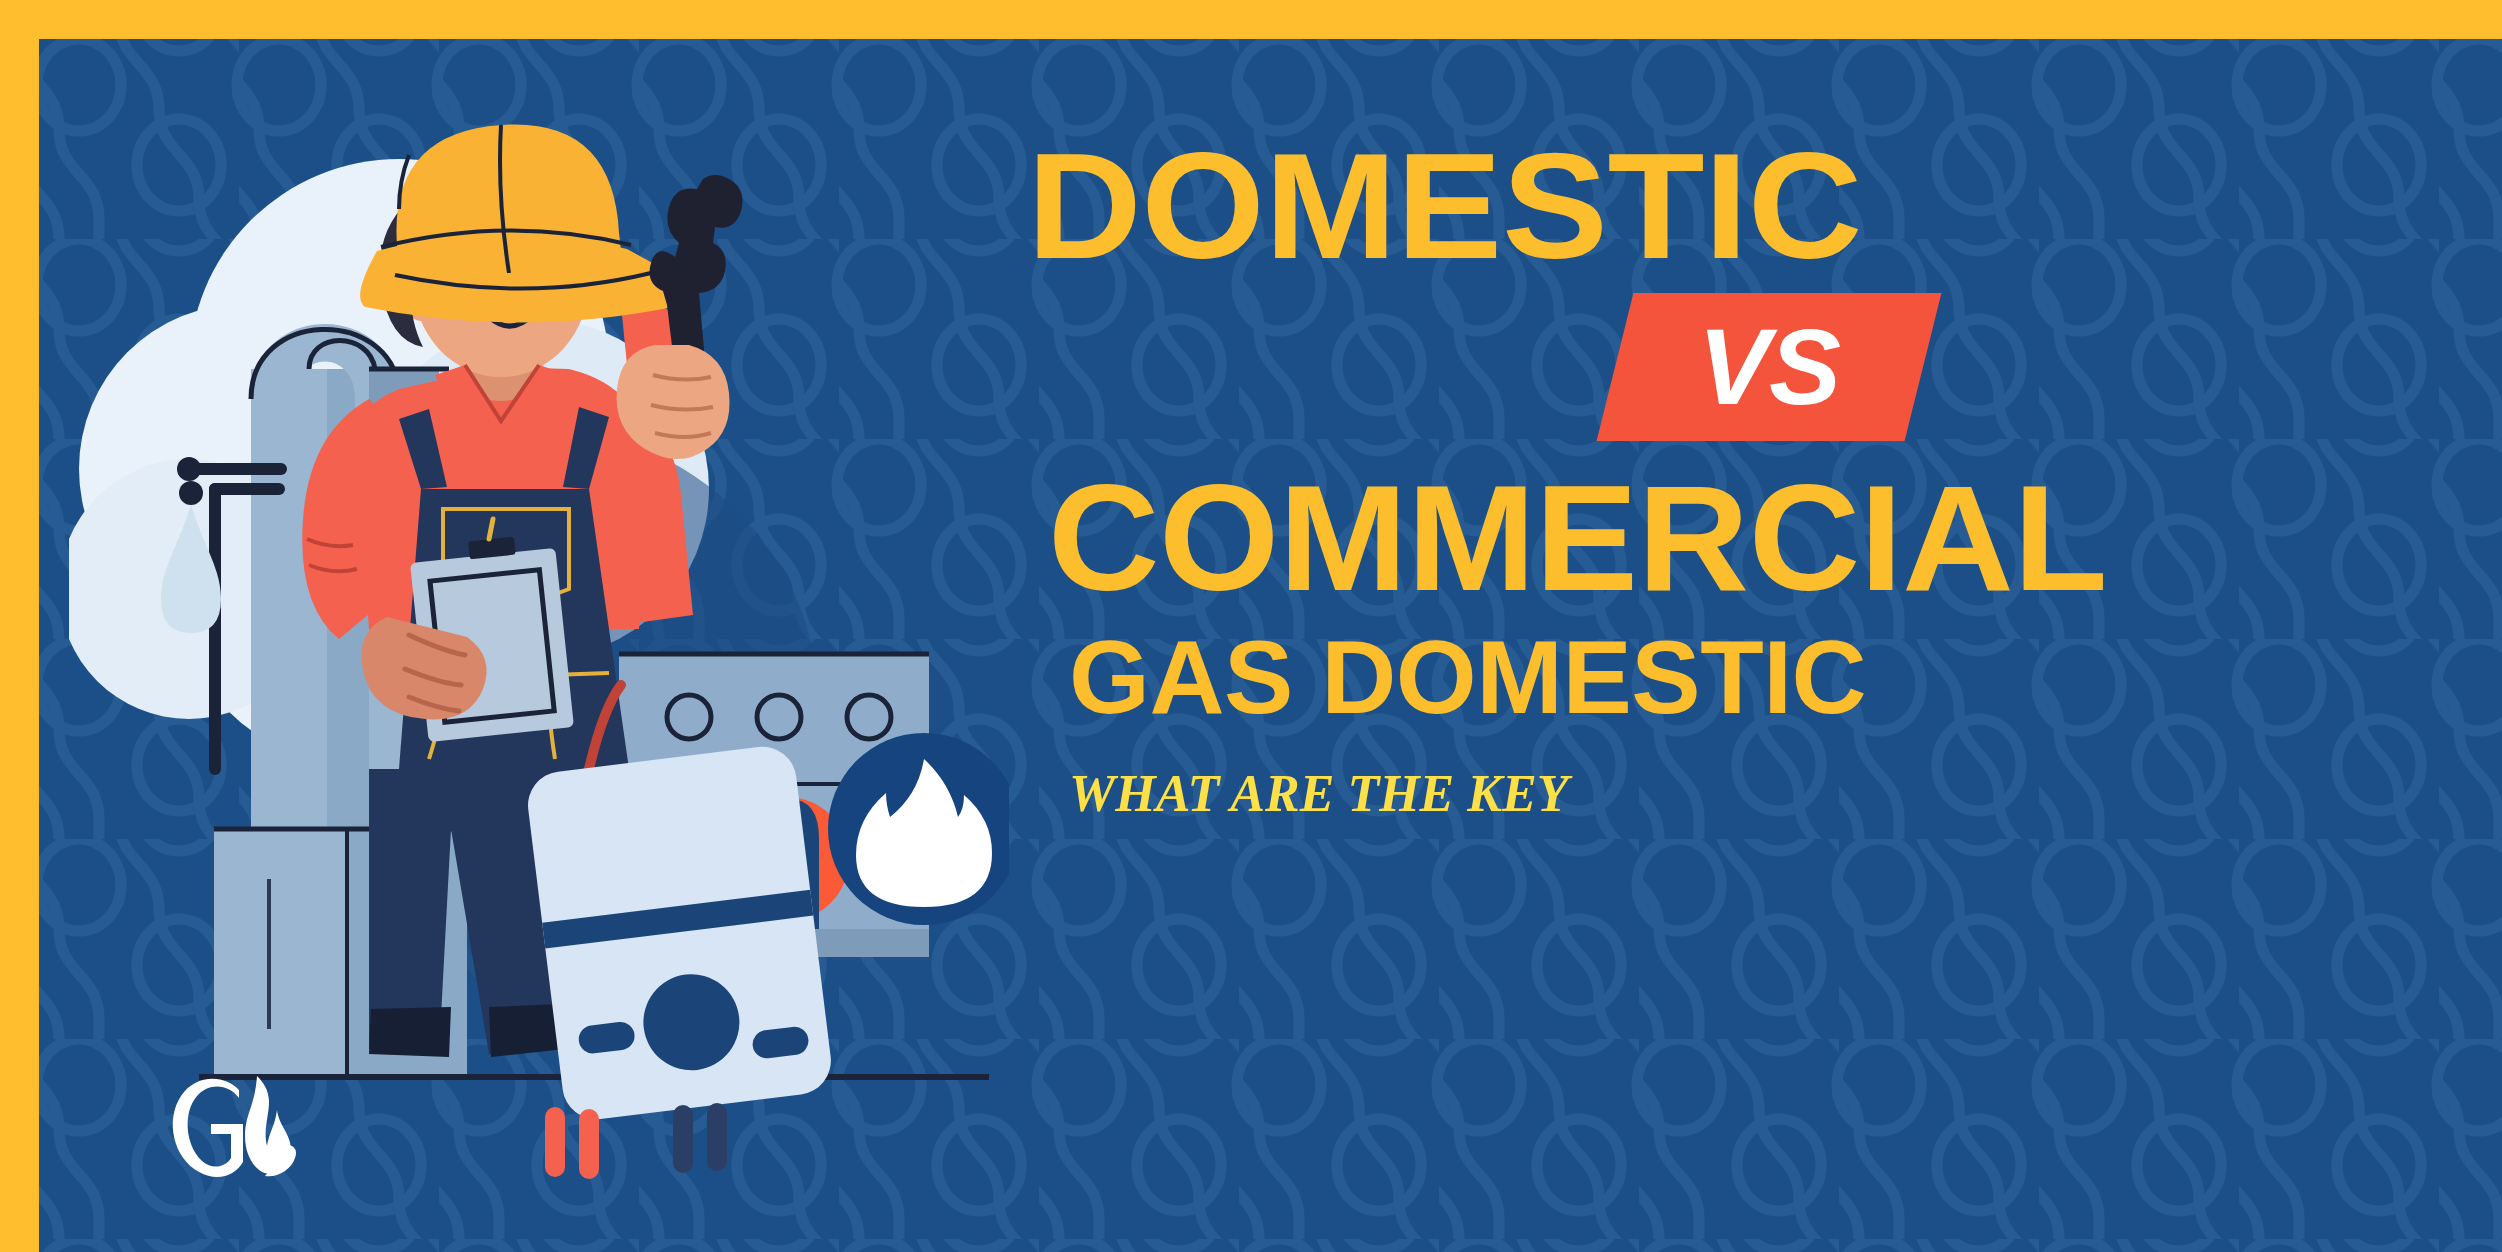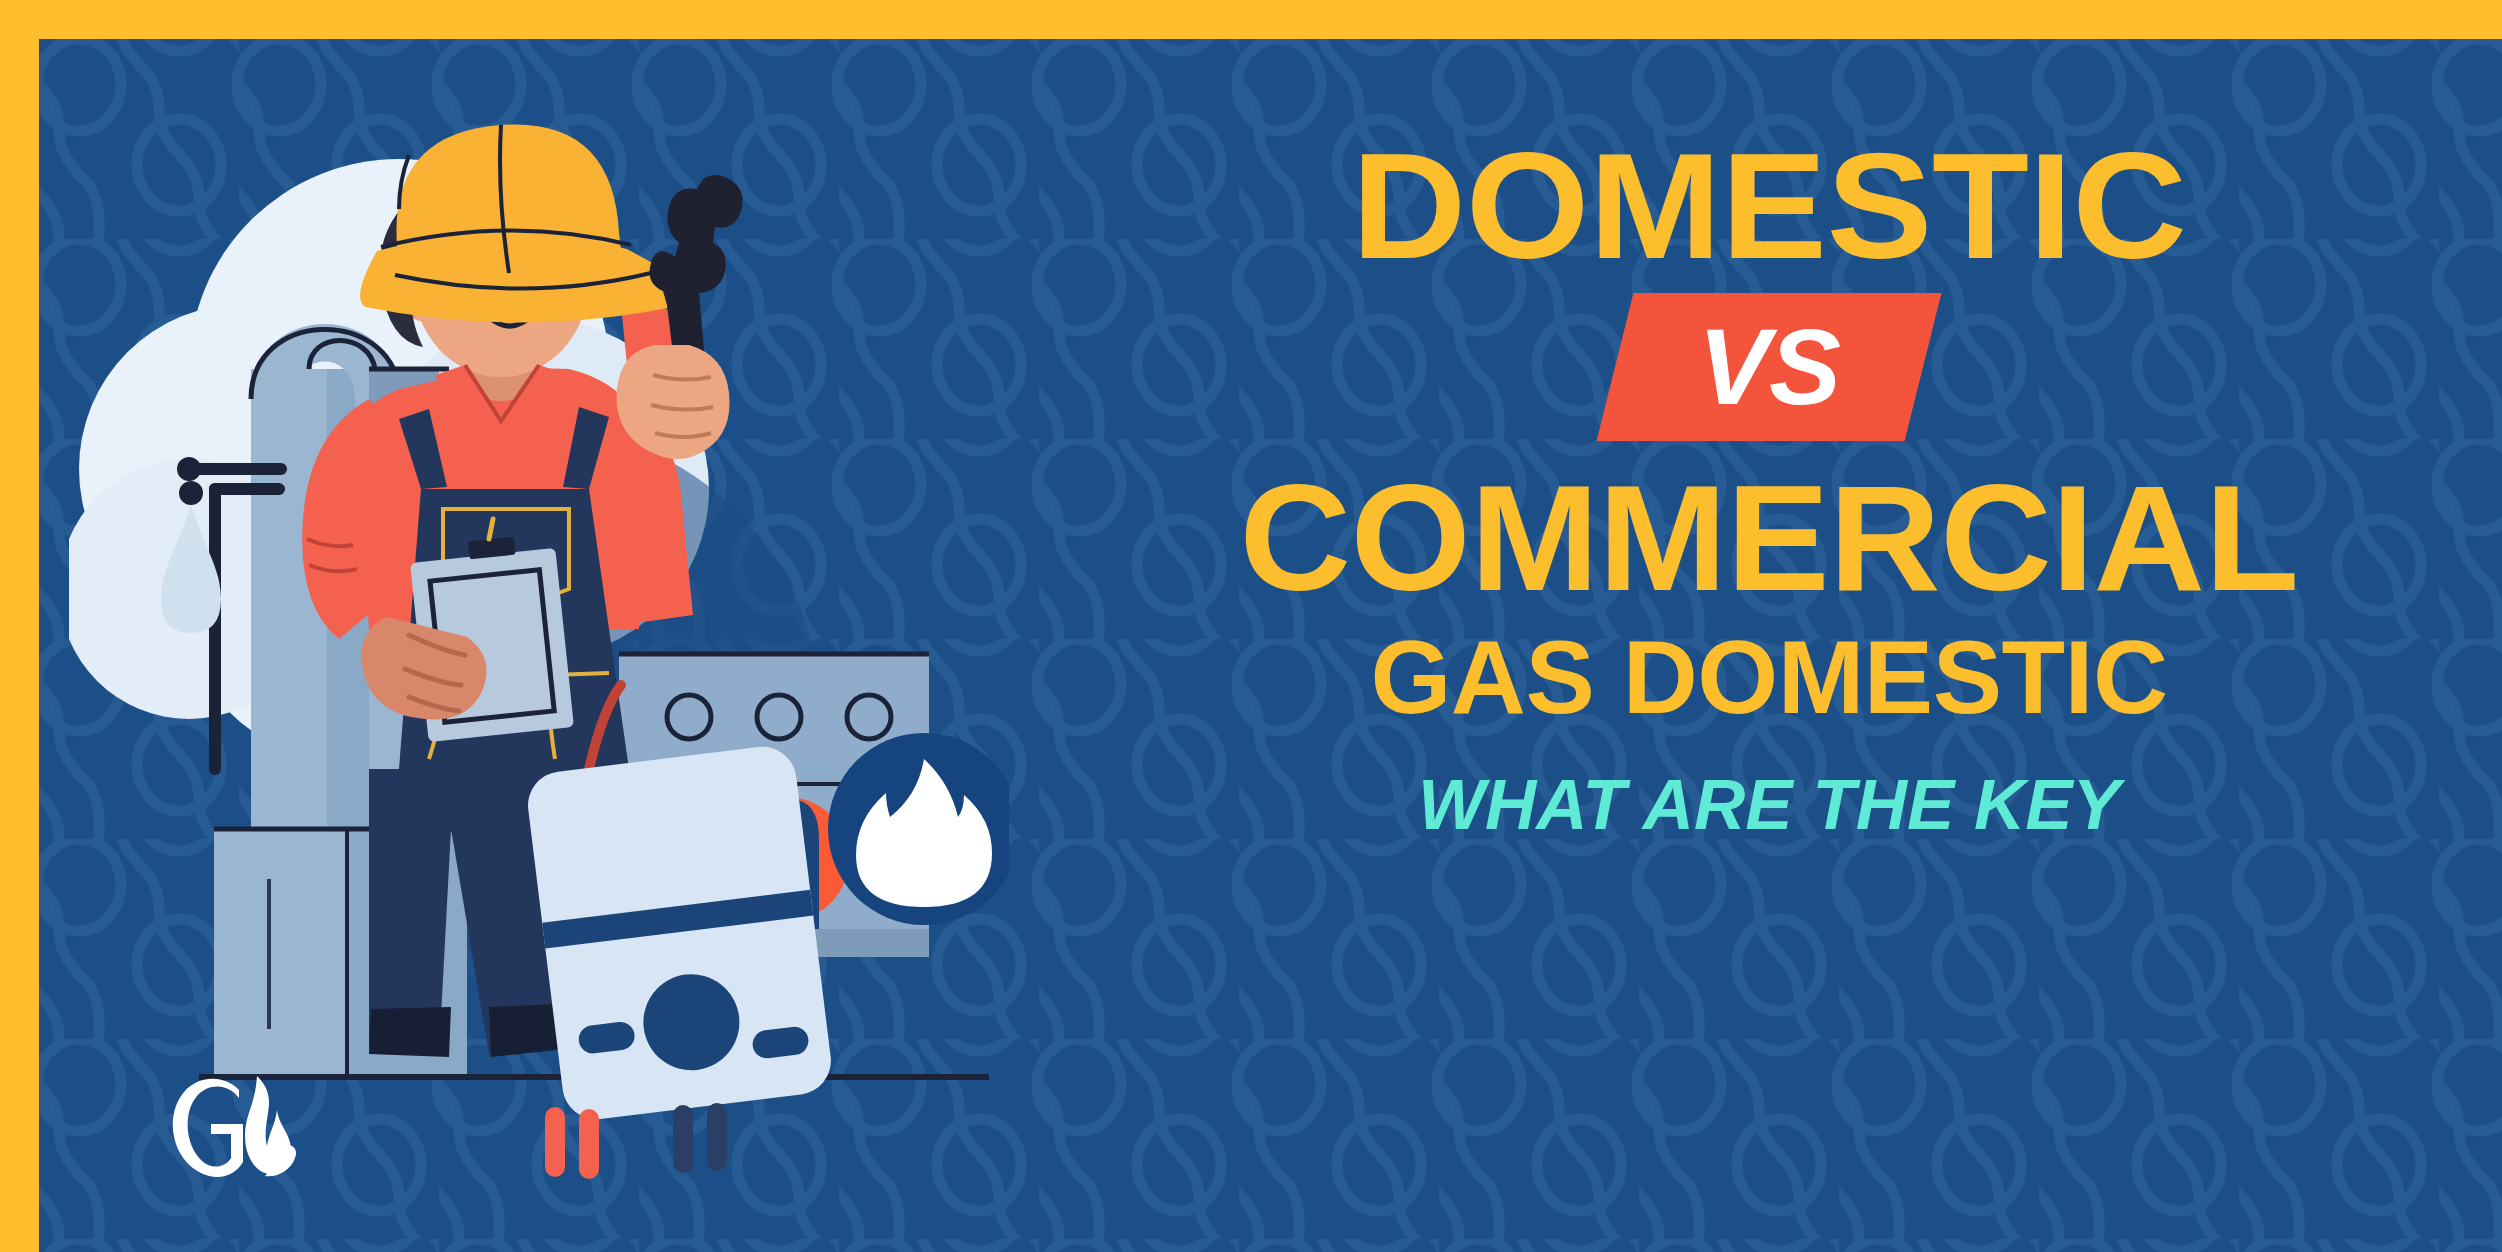--- a/index.html
+++ b/index.html
@@ -35,21 +35,20 @@
     position:absolute;
     left:30px; top:30px;
     width:940px; height:1180px;
   }
 
   
   #textblock{
     position:absolute;
     left:1030px; top:95px;
     width:1400px; height:900px;
-    text-align:center;
   }
 
   .bigline{
     color:#fdbe2e;
     font-weight:bold;
     letter-spacing:-0.5px;
     line-height:0.96;
     white-space:nowrap;
     font-family:"Liberation Sans","DejaVu Sans",sans-serif;
   }
@@ -87,29 +86,30 @@
     transform:skewX(14deg);
     color:#ffffff;
     font-size:108px;
     font-weight:bold;
     font-style:italic;
     letter-spacing:-1px;
     line-height:1;
   }
 
   .subline{
-    color:#5eead4;
+    color:#fde047;
     font-weight:bold;
     font-style:italic;
-    font-size:71px;
+    font-size:52px;
     line-height:1.22;
     letter-spacing:0px;
     white-space:nowrap;
     margin-top:6px;
     transform:scaleX(1.0);
+    font-family:Liberation Serif, serif;
   }
   #sub1{margin-top:34px;}
   #sub2{margin-top:0px;}
 
   
   #logo{
     position:absolute;
     left:120px; bottom:48px;
     width:150px;height:150px;
   }

